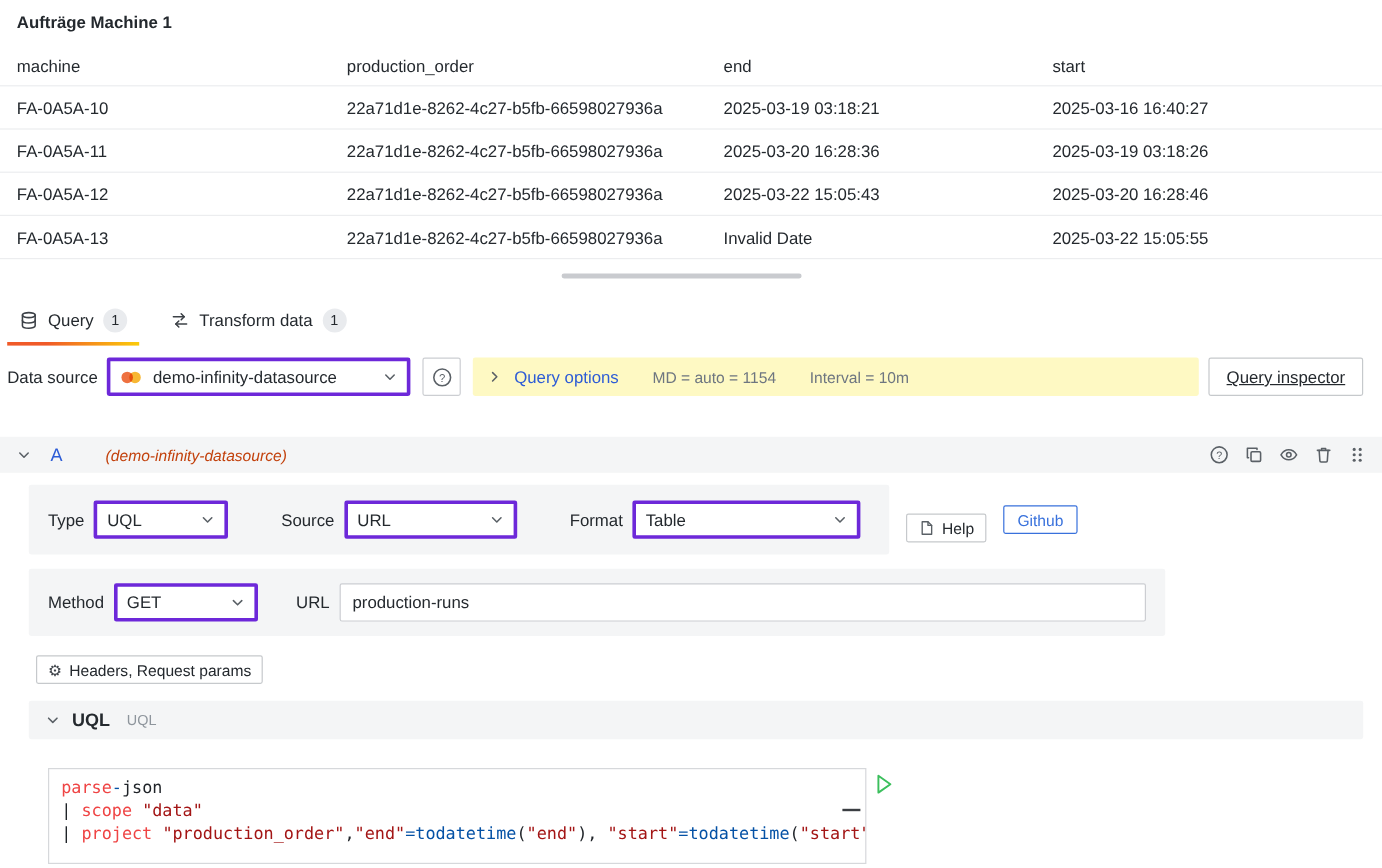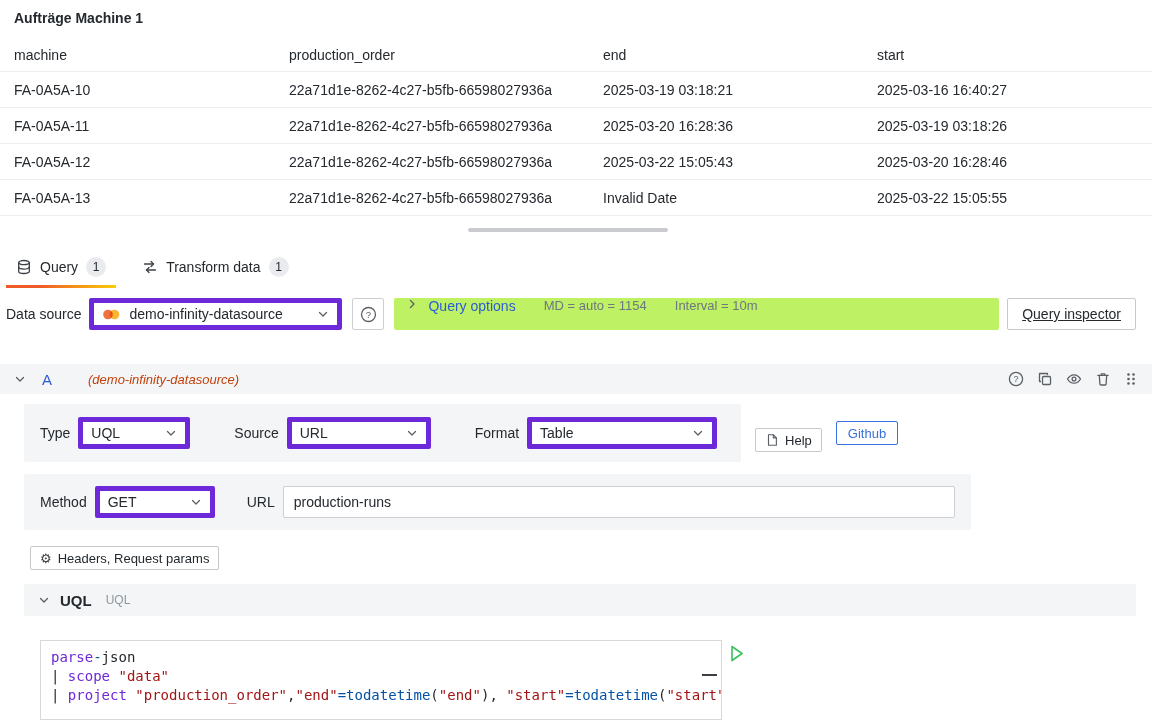--- a/index.html
+++ b/index.html
@@ -30,28 +30,28 @@
   .tab .tab-label { font-size:14px; color:#24292e; }
   .tab.active .tab-label { font-weight:500; }
   .tab.active::after { content:""; position:absolute; left:0; right:0; bottom:0; height:3px;
     background:linear-gradient(90deg,#f05a28 30%,#fbca0a 99%); }
   .count-badge { min-width:20px; height:20px; border-radius:10px; background:#e9ebee; color:#24292e;
     font-size:12px; display:flex; align-items:center; justify-content:center; padding:0 6px; }
 
   
   .ds-row { display:flex; align-items:center; margin-top:10px; padding:0 16px 0 6px; height:32px; }
   .ds-label { margin-right:8px; white-space:nowrap; }
-  .select { background:#fff; border:5px solid #6d28d9; border-radius:2px; height:32px;
+  .select { background:#fff; border:3px solid #6d28d9; border-radius:2px; height:32px;
     display:flex; align-items:center; padding:0 8px; gap:8px; cursor:pointer; }
   .select .sel-value { flex:1; overflow:hidden; white-space:nowrap; }
   .ds-select { width:253px; }
   .icon-btn { width:32px; height:32px; border:1px solid #ccced2; border-radius:2px; background:#fff;
     display:flex; align-items:center; justify-content:center; margin-left:10px; cursor:pointer; }
-  .qo-strip { flex:1; margin-left:10px; margin-right:8px; height:32px; background:#bef264; border-radius:2px;
-    display:flex; align-items:flex-start; padding:0 12px; }
+  .qo-strip { flex:1; margin-left:10px; margin-right:8px; height:32px; background:#fef9c3; border-radius:2px;
+    display:flex; align-items:center; padding:0 12px; }
   .qo-link { color:#2d5cd6; margin-left:10px; cursor:pointer; }
   .qo-meta { color:#6e7680; font-size:13px; margin-left:28px; white-space:nowrap; }
   .btn { border:1px solid #c6c9cc; border-radius:2px; background:#fff; font-family:inherit;
     font-size:14px; font-weight:500; color:#24292e; height:32px; padding:0 14px; cursor:pointer;text-decoration:underline; }
 
   
   .query-header { margin-top:34px; height:30px; background:#f4f5f6; display:flex; align-items:center; padding:0 14px; }
   .refid { color:#2d5cd6; font-weight:500; font-size:15px; margin-left:16px; }
   .ds-hint { font-style:italic; color:#c2410c; font-size:13px; margin-left:36px; }
   .qh-icons { margin-left:auto; display:flex; align-items:center; gap:13px; }
@@ -79,21 +79,21 @@
   .uql-header { margin-top:14px; height:32px; background:#f4f5f6; border-radius:2px;
     display:flex; align-items:center; padding:0 14px; }
   .uql-title { font-weight:700; font-size:15px; margin-left:10px; }
   .uql-sub { font-size:12px; color:#8e959c; margin-left:14px; }
 
   
   .editor-wrap { position:relative; margin-top:24px; margin-left:16px; }
   .code-editor { width:682px; height:80px; border:1px solid #d6d8db; background:#fff; overflow:hidden;
     position:relative; padding:7px 0 0 10px; cursor:text; }
   .code-line { font-family:"DejaVu Sans Mono","Liberation Mono",monospace; font-size:14px; line-height:19px; white-space:pre; }
-  .tok-kw { color:#6d28d9; } .tok-fn { color:#0451a5; } .tok-op { color:#0451a5; }
+  .tok-kw { color:#ef4444; } .tok-fn { color:#0451a5; } .tok-op { color:#0451a5; }
   .tok-str { color:#a31515; } .tok-pl { color:#1f2328; }
   .overview-mark { position:absolute; right:4px; top:33px; width:15px; height:2px; background:#3b3e42; }
   .run-btn { position:absolute; left:690px; top:5px; cursor:pointer; }
 </style>
 </head>
 <body>
 
 <div>
   <div class="panel-title">Aufträge Machine 1</div>
   <div class="table">

